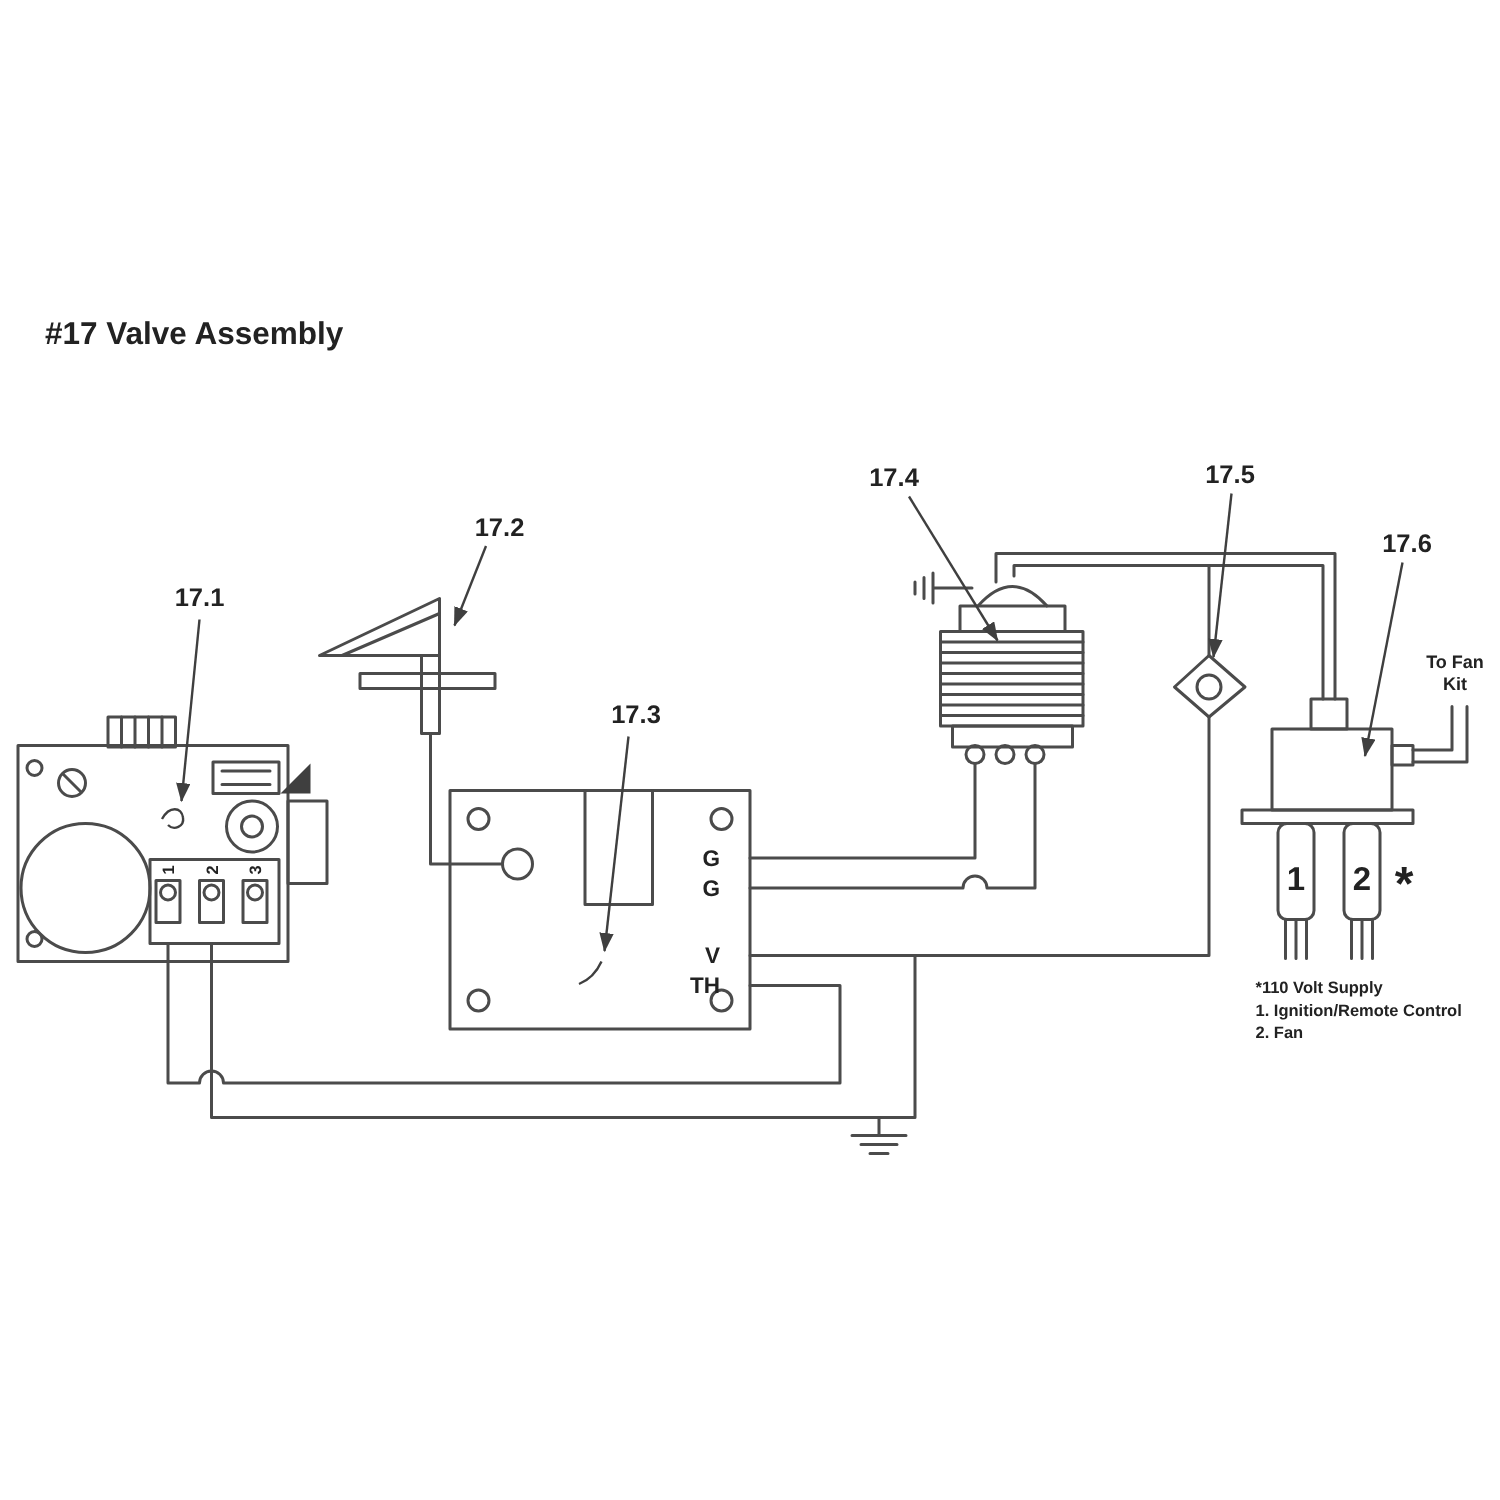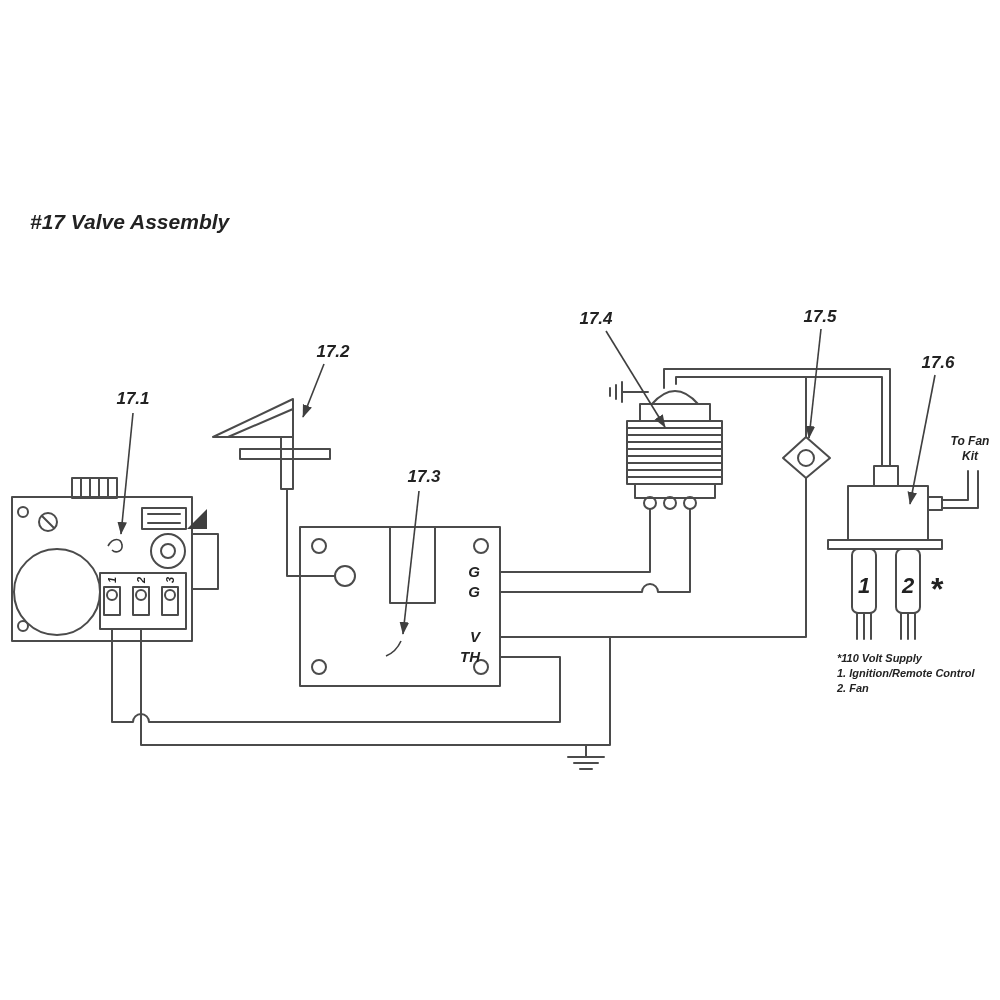--- a/index.html
+++ b/index.html
@@ -1,16 +1,16 @@
 <!DOCTYPE html>
 <html><head>
 <meta charset="utf-8">
 <style>
   html,body{margin:0;padding:0;background:#ffffff;width:1000px;height:1000px;overflow:hidden;}
-  #stage{position:relative;width:1000px;height:1000px;background:#ffffff;font-style:italic;}
+  #stage{position:relative;width:1000px;height:1000px;background:#ffffff;}
   svg{position:absolute;left:0;top:0;}
   .ln{fill:none;stroke:#4b4b4b;stroke-width:2;stroke-linecap:round;stroke-linejoin:round;}
   .wire{fill:none;stroke:#4b4b4b;stroke-width:2;stroke-linecap:round;stroke-linejoin:round;}
   .arrow{fill:none;stroke:#3f3f3f;stroke-width:1.6;}
   .fillshape{fill:#3f3f3f;stroke:none;}
   .txt{fill:#222222;font-family:"Liberation Sans",sans-serif;font-weight:bold;}
   .title{font-size:21px;}
   .callout{font-size:17px;text-anchor:middle;}
   .term{font-size:15px;text-anchor:end;}
   .plugnum{font-size:22px;text-anchor:middle;}

